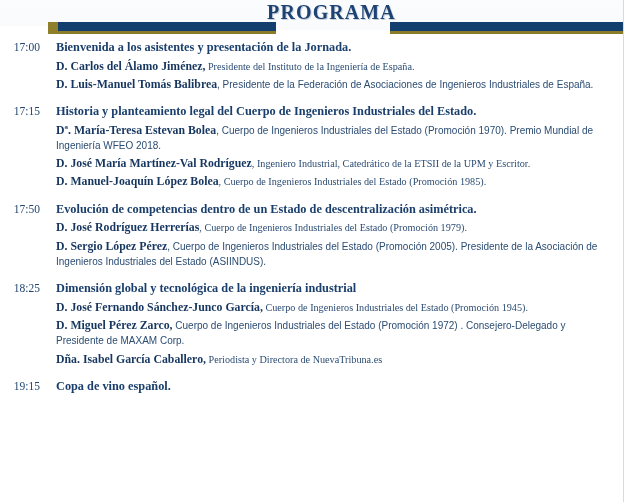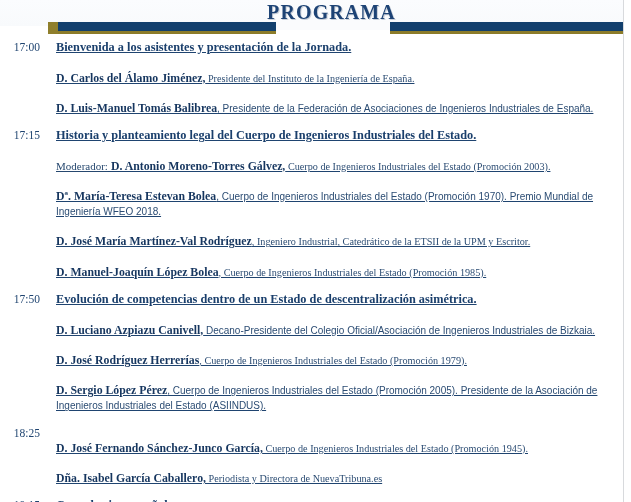--- a/index.html
+++ b/index.html
@@ -106,34 +106,33 @@
     padding-right: 16px;
     box-sizing: border-box;
     font-size: 11.5px;
     line-height: 15px;
     color: #1f4470;
     white-space: nowrap;
   }
   .slot-body {
     flex: 1 1 auto;
     padding-right: 16px;
-    text-decoration: underline;
   }
   .slot-title {
     font-size: 12.3px;
     font-weight: bold;
     line-height: 15.5px;
     color: #1a3f6c;
     margin-bottom: 1px;
   }
   .entry {
     font-size: 11px;
     line-height: 14.3px;
     color: #26486f;
-    margin-top: 15px;
+    margin-top: 3px;
   }
   .entry .nm {
     font-weight: bold;
     font-size: 11.8px;
     color: #16365f;
   }
   .entry .role {
     font-size: 10.2px;
     color: #2b4c73;
     font-stretch: condensed;
@@ -171,39 +170,39 @@
       <div class="slot-body">
         <div class="slot-title">Bienvenida a los asistentes y presentación de la Jornada.</div>
         <div class="entry"><span class="nm">D. Carlos del Álamo Jiménez,</span><span class="role"> Presidente del Instituto de la Ingeniería de España.</span></div>
         <div class="entry tight"><span class="nm">D. Luis-Manuel Tomás Balibrea</span><span class="role">, Presidente de la Federación de Asociaciones de Ingenieros Industriales de España.</span></div>
       </div>
     </div>
     <div class="slot">
       <div class="slot-time">17:15</div>
       <div class="slot-body">
         <div class="slot-title">Historia y planteamiento legal del Cuerpo de Ingenieros Industriales del Estado.</div>
-        <div class="entry"><span class="mod">Moderador:</span><span class="nm"> D. Antonio Moreno-Torres Gálvez,</span><span class="role"> Cuerpo de Ingenieros Industriales del Estado (Promoción 2003).</span></div>
         <div class="entry tight"><span class="nm">Dª. María-Teresa Estevan Bolea</span><span class="role">, Cuerpo de Ingenieros Industriales del Estado (Promoción 1970). Premio Mundial de Ingeniería WFEO 2018.</span></div>
         <div class="entry"><span class="nm">D. José María Martínez-Val Rodríguez</span><span class="role">, Ingeniero Industrial, Catedrático de la ETSII de la UPM y Escritor.</span></div>
         <div class="entry"><span class="nm">D. Manuel-Joaquín López Bolea</span><span class="role">, Cuerpo de Ingenieros Industriales del Estado (Promoción 1985).</span></div>
       </div>
     </div>
     <div class="slot">
       <div class="slot-time">17:50</div>
       <div class="slot-body">
         <div class="slot-title">Evolución de competencias dentro de un Estado de descentralización asimétrica.</div>
-        <div class="entry tight"><span class="nm">D. Luciano Azpiazu Canivell,</span><span class="role"> Decano-Presidente del Colegio Oficial/Asociación de Ingenieros Industriales de Bizkaia.</span></div>
         <div class="entry"><span class="nm">D. José Rodríguez Herrerías</span><span class="role">, Cuerpo de Ingenieros Industriales del Estado (Promoción 1979).</span></div>
         <div class="entry tight"><span class="nm">D. Sergio López Pérez</span><span class="role">, Cuerpo de Ingenieros Industriales del Estado (Promoción 2005). Presidente de la Asociación de Ingenieros Industriales del Estado (ASIINDUS).</span></div>
       </div>
     </div>
     <div class="slot">
       <div class="slot-time">18:25</div>
       <div class="slot-body">
+        <div class="slot-title">Dimensión global y tecnológica de la ingeniería industrial</div>
         <div class="entry"><span class="nm">D. José Fernando Sánchez-Junco García,</span><span class="role"> Cuerpo de Ingenieros Industriales del Estado (Promoción 1945).</span></div>
+        <div class="entry tight"><span class="nm">D. Miguel Pérez Zarco,</span><span class="role"> Cuerpo de Ingenieros Industriales del Estado (Promoción 1972) . Consejero-Delegado y Presidente de MAXAM Corp.</span></div>
         <div class="entry"><span class="nm">Dña. Isabel García Caballero,</span><span class="role"> Periodista y Directora de NuevaTribuna.es</span></div>
       </div>
     </div>
     <div class="slot">
       <div class="slot-time">19:15</div>
       <div class="slot-body">
         <div class="slot-title">Copa de vino español.</div>
       </div>
     </div>
   </div>

